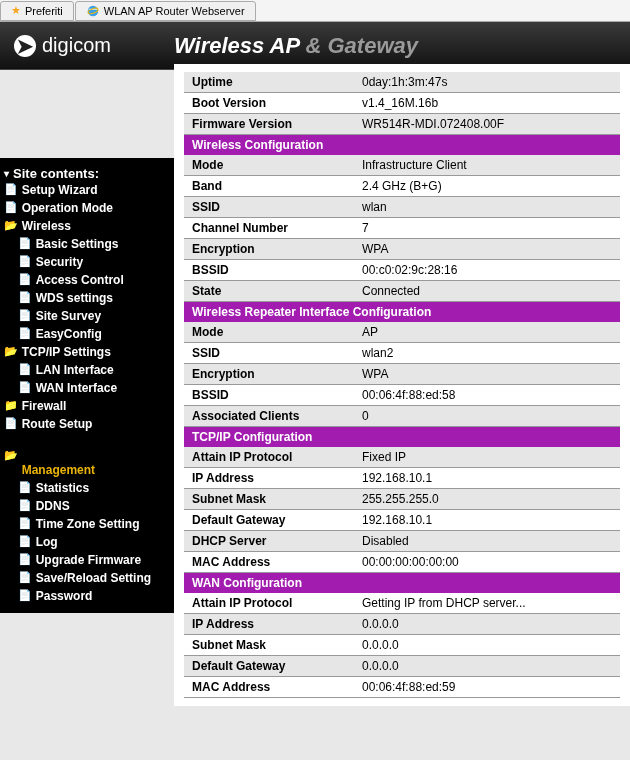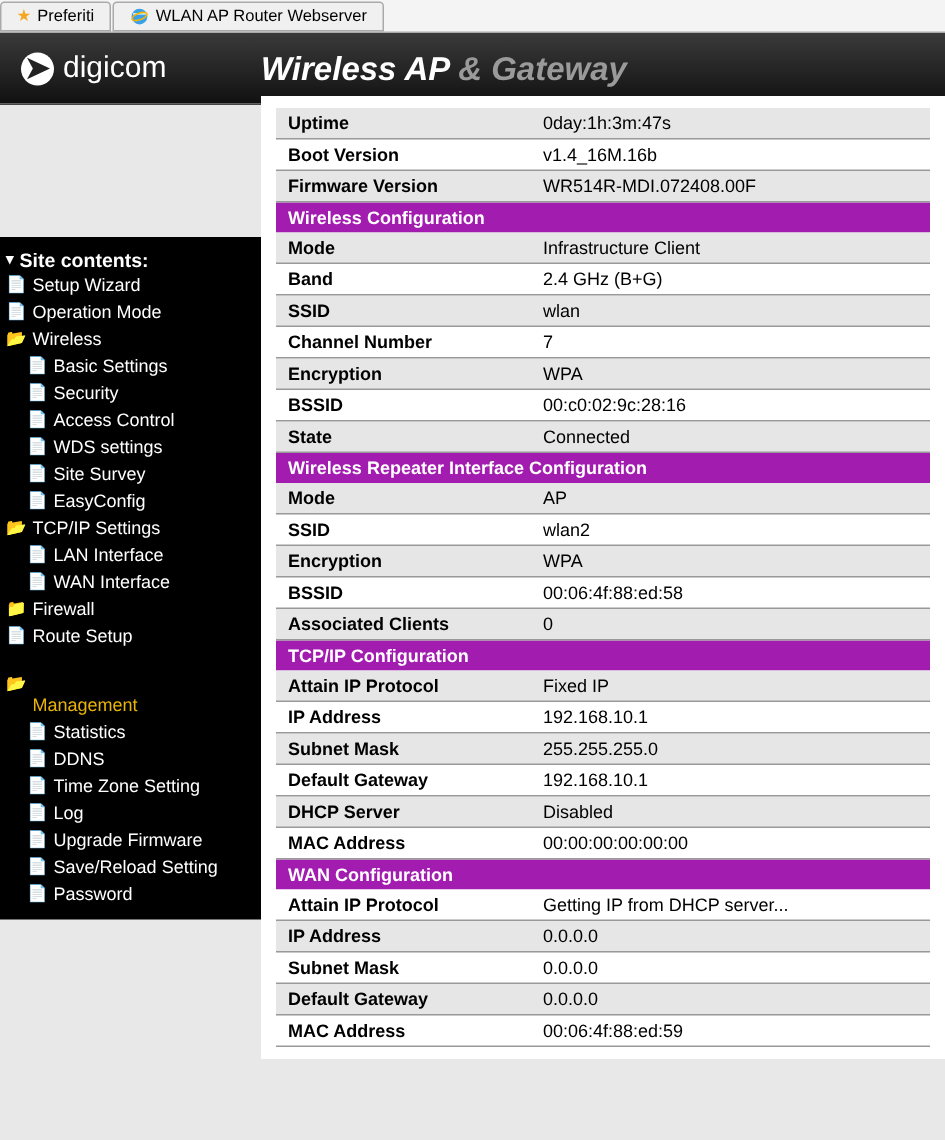--- a/index.html
+++ b/index.html
@@ -20,21 +20,21 @@
 
 .sidebar { width: 174px; background: #000; color: #fff; padding: 8px 4px; font-size: 12px; overflow-y: auto; }
 .sc-title { font-weight: bold; font-size: 13px; display: flex; align-items: center; }
 .sc-title::before { content:"▾"; font-size: 10px; margin-right:4px;}
 .nav { list-style: none; }
 .nav li { display: flex; align-items: center; padding: 2px 0; }
 .nav ul { list-style: none; margin-left: 14px; }
 .folder::before { content:"📁"; font-size:11px; margin-right:4px; filter: sepia(1) saturate(4) hue-rotate(-10deg);}
 .file::before { content:"📄"; font-size:11px; margin-right:4px; }
 .folder.open::before { content:"📂"; font-size:11px;}
-.nav a { color: #fff; text-decoration: none; cursor: pointer; }
+.nav a { color: #fff; text-decoration: none; cursor: pointer; font-weight: bold; }
 .nav a.active { color: #eab308; margin-top: 28px; }
 
 .content { flex: 1; background: #fff; padding: 8px 10px; overflow-y: auto; }
 table { width: 100%; border-collapse: collapse; font-size: 12px; }
 td { padding: 3px 8px; }
 tr.row td { border-bottom: 1px solid #999; }
 tr.row:nth-child(odd) td { background: #e6e6e6; }
 tr.row:nth-child(even) td { background: #fff; }
 td.label { font-weight: bold; width: 170px; }
 tr.sect td { background: #a21caf; color: #fff; font-weight: bold; padding: 3px 8px; }

